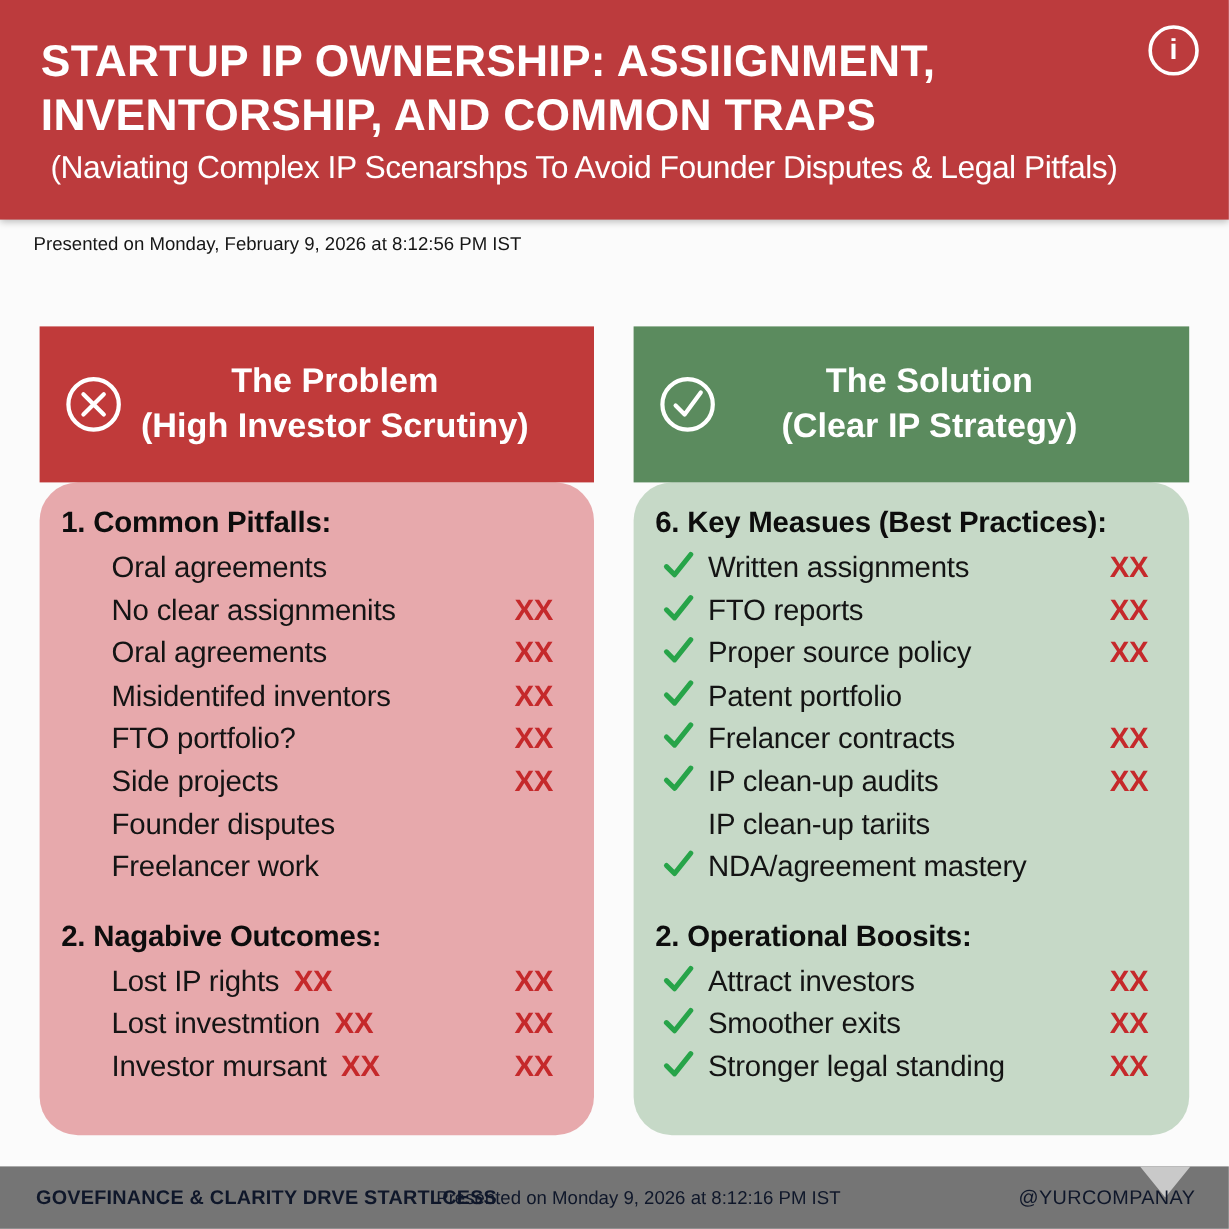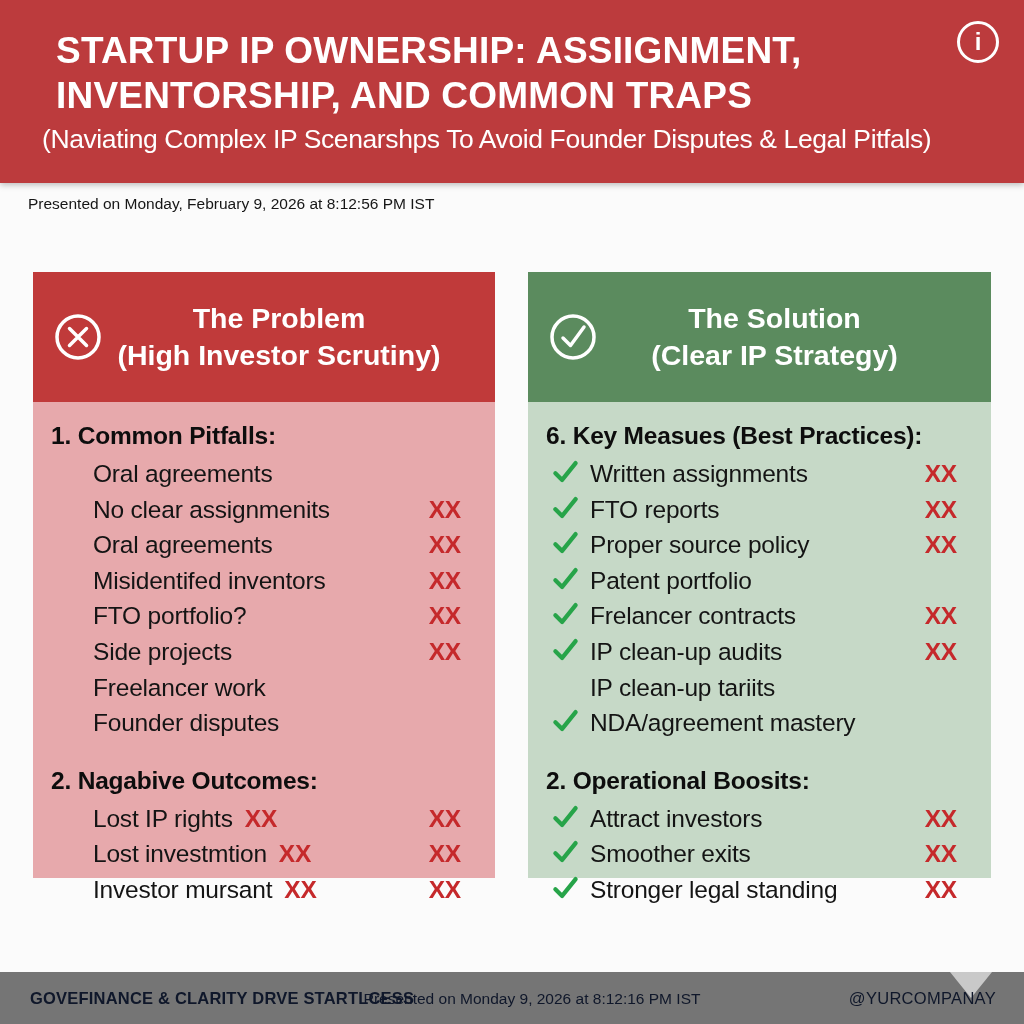--- a/index.html
+++ b/index.html
@@ -12,21 +12,21 @@
   .page { position:absolute; inset:0; }
 
   
   .header {
     position:absolute; top:0; left:0; right:0; height:183px;
     background:var(--header-red);
     box-shadow:0 2px 6px rgba(0,0,0,0.25);
     color:#fff;
   }
   .title {
-    margin:0; padding:28px 90px 0 56px;
+    margin:0; padding:28px 90px 0 34px;
     font-size:37px; line-height:45px; font-weight:bold;
     letter-spacing:0.2px; white-space:nowrap;
   }
   .subtitle {
     padding:5px 10px 0 42px;
     font-size:26.5px; line-height:32px; font-weight:400;
     letter-spacing:-0.4px; white-space:nowrap;
   }
   .info-icon {
     position:absolute; top:21px; right:25px;
@@ -50,21 +50,21 @@
     display:flex; align-items:center; justify-content:center;
   }
   .panel-problem  .panel-header { background:var(--problem-header); }
   .panel-solution .panel-header { background:var(--solution-header); }
   .panel-icon { position:absolute; left:20px; top:50%; transform:translateY(-50%); width:50px; height:50px; }
   .panel-title {
     text-align:center; color:#fff; font-weight:bold;
     font-size:28.5px; line-height:37px; padding-left:30px;
   }
   .panel-body {
-    height:476px; box-sizing:border-box; padding:12px 16px 0 16px;
+    height:544px; box-sizing:border-box; padding:12px 16px 0 16px;border-radius:32px;
   }
   .panel-problem  .panel-body { background:var(--problem-body); }
   .panel-solution .panel-body { background:var(--solution-body); }
 
   .section-heading {
     font-size:24.5px; font-weight:bold; color:#0d0d0d;
     margin:26px 0 6px 2px; letter-spacing:-0.2px; white-space:nowrap;
   }
   .section-heading:first-child { margin-top:8px; }
 
@@ -138,22 +138,22 @@
       </div>
     </div>
     <div class="panel-body" id="problem-body">
         <div class="section-heading">1. Common Pitfalls:</div>
         <div class="item-row"><span>Oral agreements</span></div>
         <div class="item-row"><span>No clear assignmenits</span><span class="marker">XX</span></div>
         <div class="item-row"><span>Oral agreements</span><span class="marker">XX</span></div>
         <div class="item-row"><span>Misidentifed inventors</span><span class="marker">XX</span></div>
         <div class="item-row"><span>FTO portfolio?</span><span class="marker">XX</span></div>
         <div class="item-row"><span>Side projects</span><span class="marker">XX</span></div>
+        <div class="item-row"><span>Founder disputes</span></div>
         <div class="item-row"><span>Freelancer work</span></div>
-        <div class="item-row"><span>Founder disputes</span></div>
         <div class="section-heading">2. Nagabive Outcomes:</div>
         <div class="item-row"><span>Lost IP rights</span><span class="inline-xx">XX</span><span class="marker">XX</span></div>
         <div class="item-row"><span>Lost investmtion</span><span class="inline-xx">XX</span><span class="marker">XX</span></div>
         <div class="item-row"><span>Investor mursant</span><span class="inline-xx">XX</span><span class="marker">XX</span></div>
       </div>
   </section>
 
   <section class="panel panel-solution">
     <div class="panel-header">
       <span class="panel-icon">

